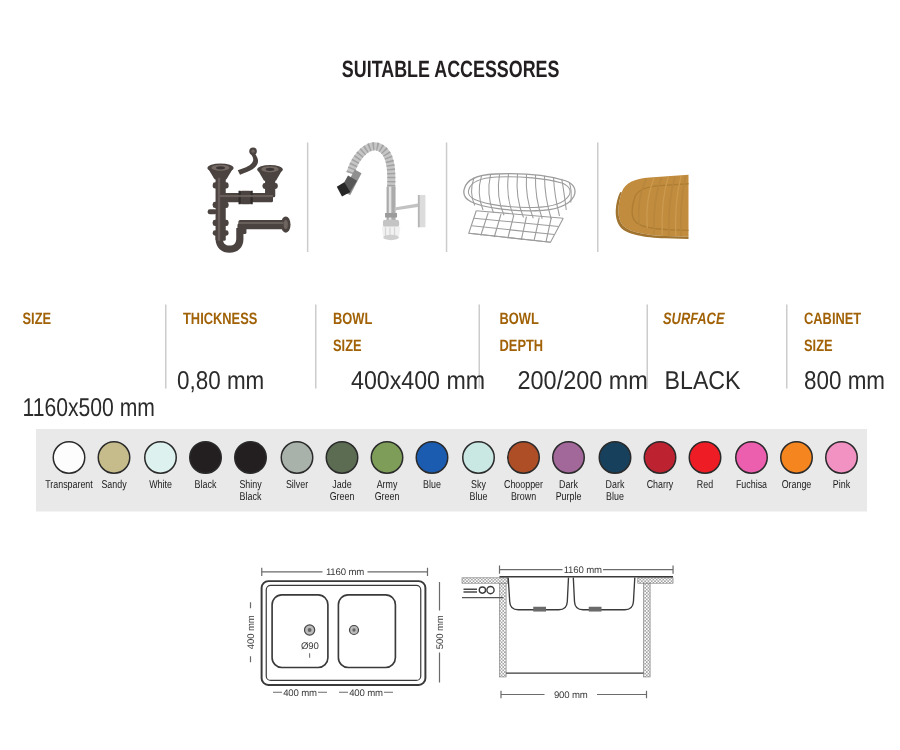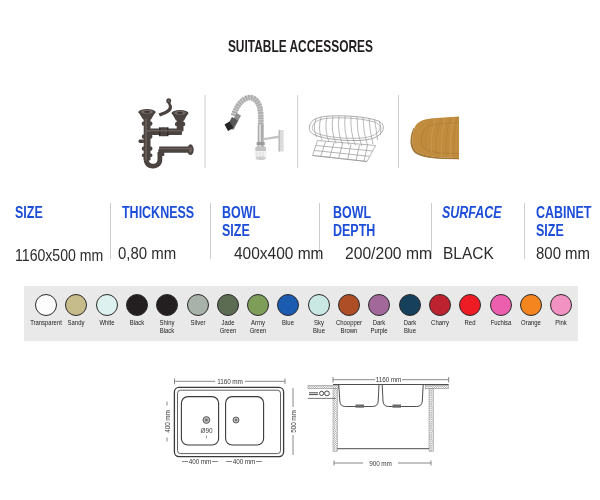--- a/index.html
+++ b/index.html
@@ -2,21 +2,21 @@
 <html><head>
 <meta charset="utf-8">
 <style>
   html,body{margin:0;padding:0;}
   body{width:600px;height:500px;background:#ffffff;position:relative;overflow:hidden;
        font-family:"Liberation Sans",sans-serif;}
   .abs{position:absolute;}
   .cond{display:inline-block;transform:scaleX(0.76);transform-origin:center;}
   .condl{display:inline-block;transform:scaleX(0.78);transform-origin:left;}
   .seph{position:absolute;width:1px;background:#cccccc;}
-  .lbl{position:absolute;font-weight:bold;font-size:16px;line-height:18px;color:#1d4ed8;}
+  .lbl{position:absolute;font-weight:bold;font-size:11px;line-height:18px;color:#a16207;}
   .val{position:absolute;font-size:17.2px;color:#2b2b2b;}
   .sw{position:absolute;top:294px;}
   .sw .c{width:22px;height:22px;border-radius:50%;border:1px solid #2a2a2a;box-sizing:border-box;}
   .sw .t{position:absolute;top:25px;left:50%;width:80px;margin-left:-40px;text-align:center;
          font-size:7.6px;line-height:7.6px;color:#1a1a1a;transform:scaleX(0.78);}
 </style>
 </head>
 <body>
 
 <div class="abs" style="left:0;top:39.5px;width:600px;text-align:center;font-weight:bold;font-size:15.7px;line-height:14px;color:#231f20;"><span class="cond">SUITABLE ACCESSORES</span></div>
@@ -152,21 +152,21 @@
 </svg>
 
 <div class="seph" style="left:110px;top:203px;height:56px;"></div>
 <div class="seph" style="left:210px;top:203px;height:56px;"></div>
 <div class="seph" style="left:319px;top:203px;height:56px;"></div>
 <div class="seph" style="left:431px;top:203px;height:56px;"></div>
 <div class="seph" style="left:524px;top:203px;height:56px;"></div>
 
 <div class="lbl" style="left:15px;top:203.5px;"><span class="condl">SIZE</span></div>
 
-<div class="val" style="left:15px;top:245px;text-decoration:underline;"><span class="condl" style="transform:scaleX(0.82);">1160x500&nbsp;mm</span></div>
+<div class="val" style="left:15px;top:261px;text-decoration:underline;"><span class="condl" style="transform:scaleX(0.82);">1160x500&nbsp;mm</span></div>
 
 <div class="lbl" style="left:122px;top:203.5px;text-align:center;"><span class="condl">THICKNESS</span></div>
 
 <div class="val" style="left:118px;top:243px;"><span class="condl" style="transform:scaleX(0.87);">0,80&nbsp;mm</span></div>
 
 <div class="lbl" style="left:222px;top:203.5px;width:70px;"><span class="condl">BOWL<br>SIZE</span></div>
 
 <div class="val" style="left:222px;top:243px;margin-left:12px;"><span class="condl" style="transform:scaleX(0.90);">400x400&nbsp;mm</span></div>
 
 <div class="lbl" style="left:333px;top:203.5px;width:70px;"><span class="condl">BOWL<br>DEPTH</span></div>

